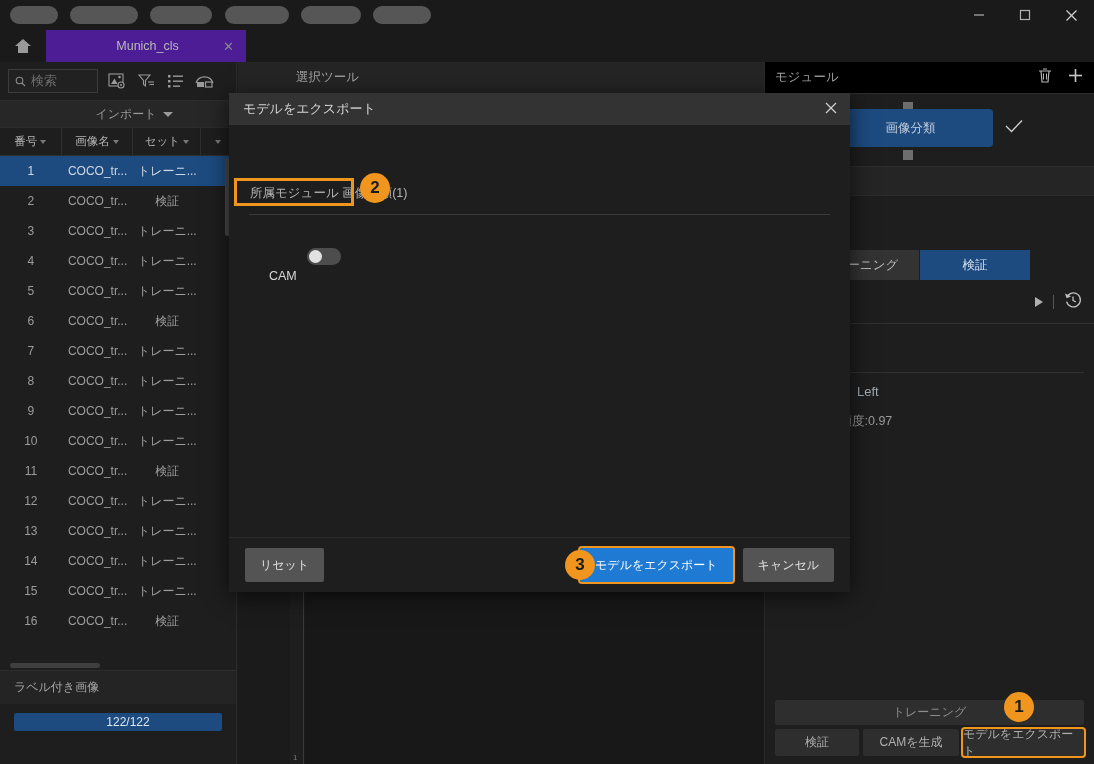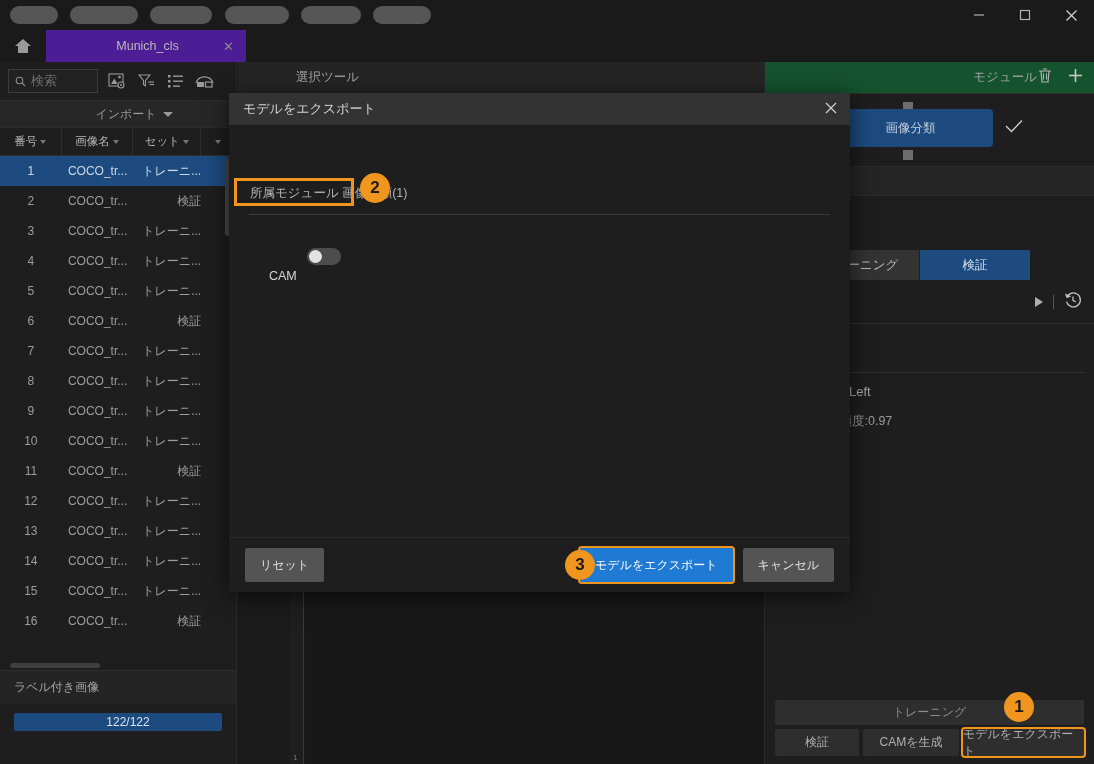--- a/index.html
+++ b/index.html
@@ -67,21 +67,21 @@
     display:flex; align-items:center; justify-content:center; gap:3px;
     font-size: 11.5px; color: #b5b5b5; border-right: 1px solid #2f2f2f; height:100%;
   }
   .th.c0 { width: 62px; } .th.c1 { width: 72px; } .th.c2 { width: 68px; } .th.c3 { width: 35px; }
   .sortcaret { width:0;height:0;border-left:3px solid transparent;border-right:3px solid transparent;border-top:4px solid #777; }
 
   .tbl-body { height: 505px; overflow: hidden; position: relative; }
   .trow { display: flex; height: 30px; align-items: center; font-size: 12px; color: #9d9d9d; }
   .trow.sel { background: #1d4b80; color: #cfd9e4; }
   .td { text-align: center; }
-  .td.c0 { width: 62px; } .td.c1 { width: 72px; } .td.c2 { width: 68px; text-align: right; } .td.c3 { width: 35px; }
+  .td.c0 { width: 62px; } .td.c1 { width: 72px; } .td.c2 { width: 68px; } .td.c3 { width: 35px; }
   .vscroll {
     position: absolute; right: 5px; top: 2px; width: 6px; height: 78px; background: #4a4a4a; border-radius: 3px;
   }
   .hscroll-track { height: 9px; padding: 2px 10px; }
   .hscroll { width: 90px; height: 5px; background: #3f3f3f; border-radius: 3px; }
 
   .labeled-row {
     height: 34px; background: #242424; display: flex; align-items: center; padding: 0 14px;
     border-top: 1px solid #2d2d2d;
   }
@@ -112,22 +112,22 @@
     border-radius: 50%; background: #2a2a2a; display: flex; align-items: center; justify-content: center;
   }
   .ruler-num { position:absolute; left: 55px; bottom: 2px; font-size: 8px; color:#777; }
 
   
   .right-panel {
     position: absolute; top: 62px; right: 0; width: 330px; bottom: 0; background: #1e1e1e;
     border-left: 1px solid #2a2a2a;
   }
   .rp-header {
-    height: 32px; background: #14532d; display: flex; align-items: center;
-    padding: 0 10px; justify-content: flex-end; border-bottom:1px solid #2e2e2e;
+    height: 32px; background: #000000; display: flex; align-items: center;
+    padding: 0 10px; justify-content: space-between; border-bottom:1px solid #2e2e2e;
   }
   .rp-title { font-size: 12.5px; color: #a3a3a3; }
   .rp-head-icons { display: flex; gap: 14px; align-items: center; }
   .module-zone { position: relative; height: 72px; }
   .module-node {
     position: absolute; left: 63px; top: 15px; width: 165px; height: 38px;
     background: #1d4b80; border-radius: 4px; display: flex; align-items: center; justify-content: center;
     font-size: 12.5px; color: #c3cfdc;
   }
   .port { position: absolute; left: 138px; width: 10px; height: 10px; background: #6d6d6d; }
@@ -155,21 +155,21 @@
 
   .result-spacer { height: 48px; }
   .result-sep { height:1px; background:#313131; margin: 0 10px; }
   .result-block { display: flex; padding: 10px 12px; gap: 14px; }
   .thumb { width: 36px; height: 58px; background: #000; position: relative; overflow:hidden; flex:0 0 36px;}
   .thumb-obj {
     position:absolute; left: 1px; top: 14px; width: 12px; height: 30px;
     background: linear-gradient(to right,#4a4a4a,#d6d6d6 40%,#8e8e8e);
   }
   .res-meta { display:flex; flex-direction: column; gap: 14px; }
-  .res-class { display:flex; align-items:flex-end; gap: 6px; }
+  .res-class { display:flex; align-items:flex-end; gap: 14px; }
   .swatch { width: 16px; height: 16px; background: #19b0b0; }
   .res-class-name { font-size: 13px; color: #9fa9b3; }
   .res-conf { font-size: 12.5px; color: #9a9a9a; }
 
   .bottom-actions { position: absolute; left: 0; right: 0; bottom: 8px; padding: 0 10px; }
   .btn-wide {
     height: 25px; background: #2e2e2e; display: flex; align-items: center; justify-content: center;
     font-size: 12px; color: #8b8b8b; margin-bottom: 4px; border-radius:2px;
   }
   .btn-row { display: flex; gap: 4px; }

